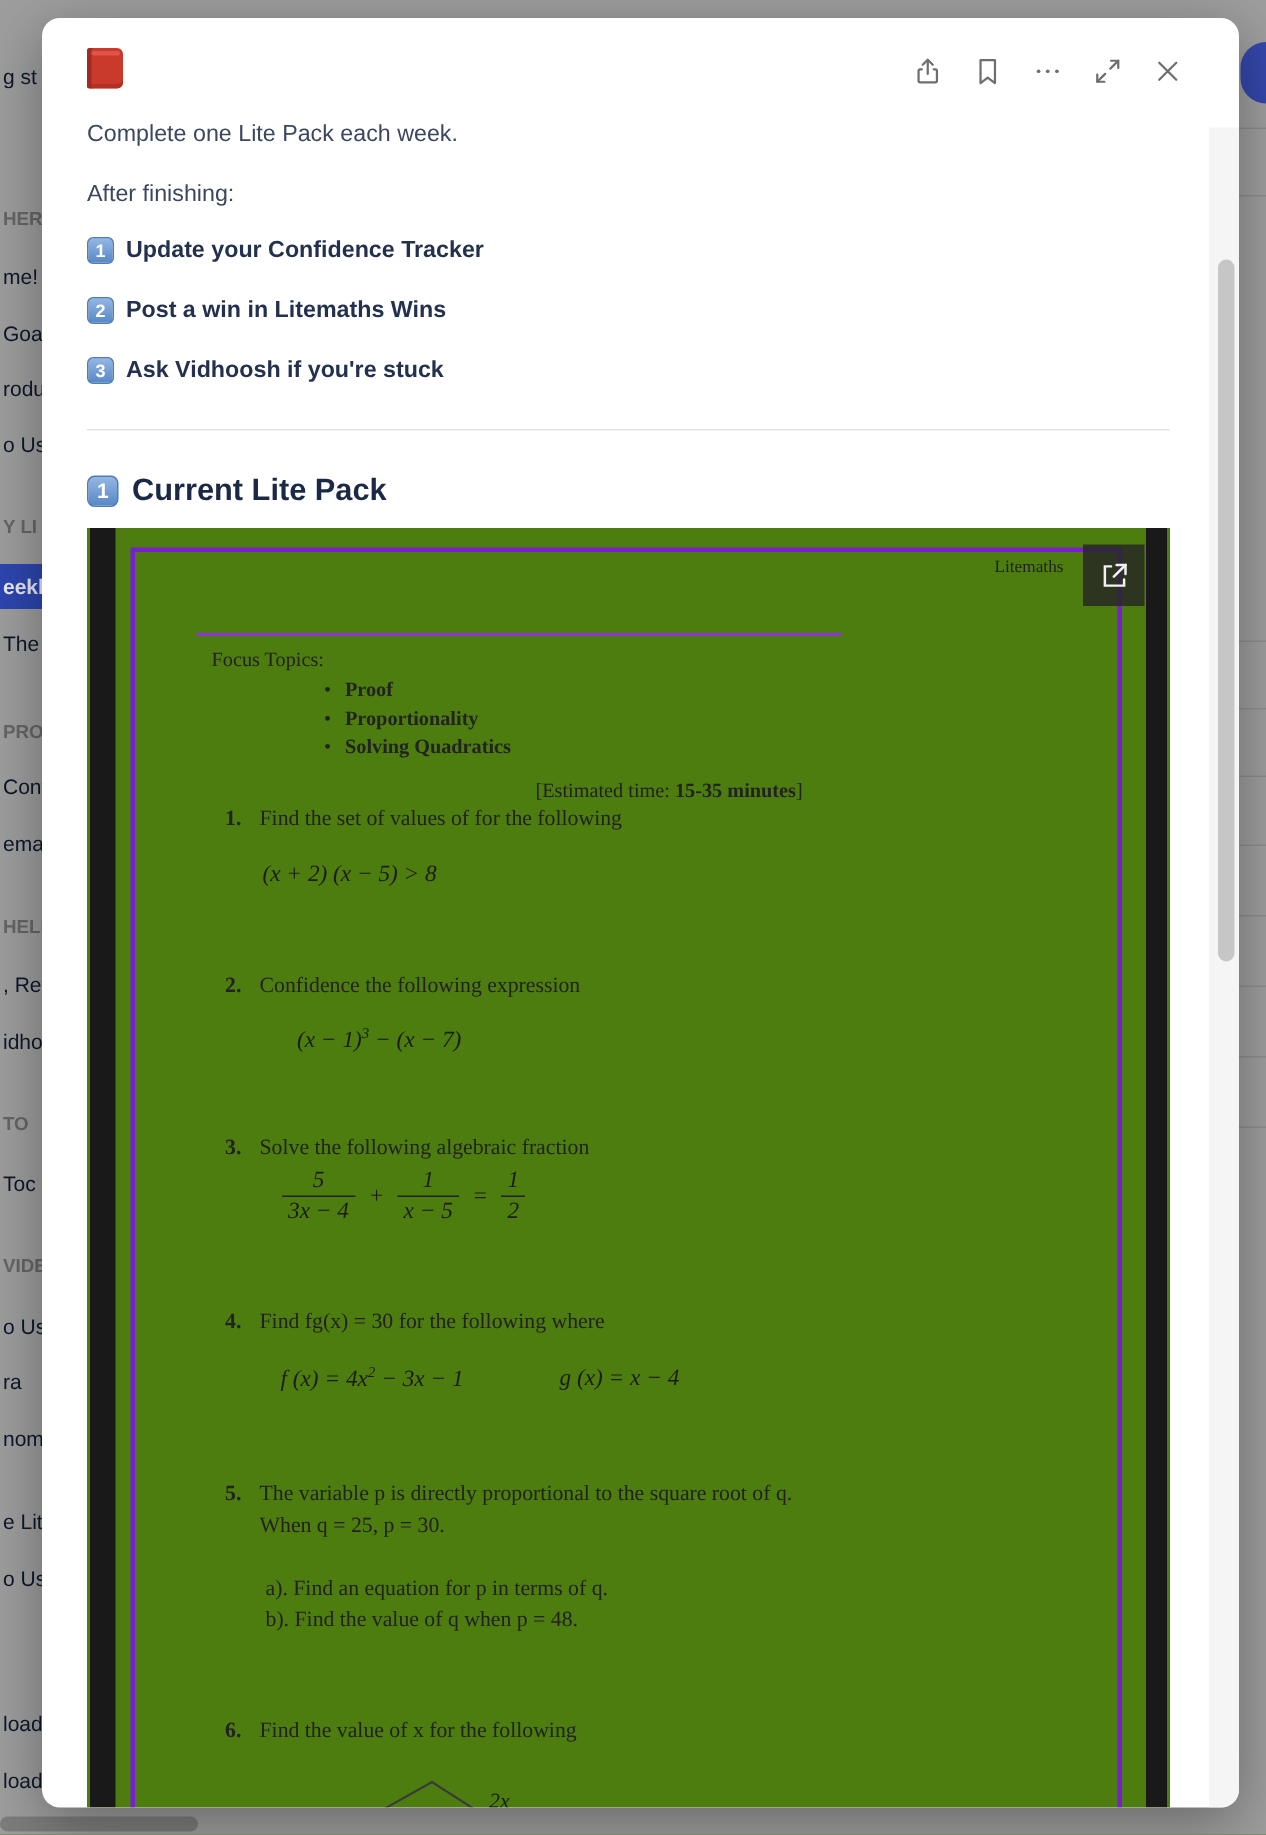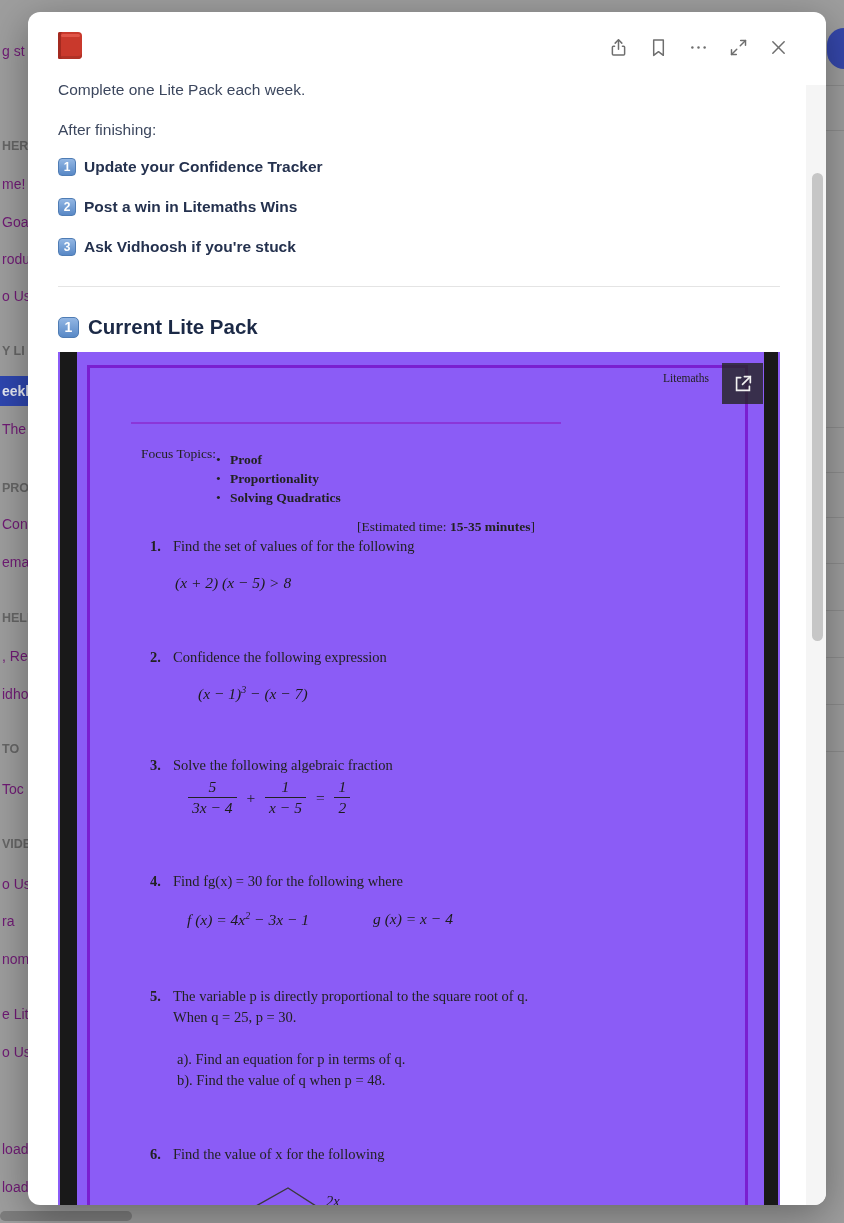--- a/index.html
+++ b/index.html
@@ -1,21 +1,21 @@
 <!DOCTYPE html>
 <html><head>
 <meta charset="utf-8">
 <style>
   * { margin:0; padding:0; box-sizing:border-box; }
   html,body { width:844px; height:1223px; overflow:hidden; }
   body { font-family:"Liberation Sans", sans-serif; background:#9e9e9e; position:relative; }
 
   
   .backdrop { position:absolute; inset:0; background:#9e9e9e; }
-  .sb-frag { position:absolute; left:2px; font-size:14px; color:#701a75; white-space:nowrap; width:26px; overflow:hidden; }
+  .sb-frag { position:absolute; left:2px; font-size:14px; color:#0f172a; white-space:nowrap; width:26px; overflow:hidden; }
   .sb-frag.hdr { font-size:12.5px; font-weight:bold; color:#666; }
   .sb-frag.selected { left:0; width:28px; background:#2e46b0; color:#e8ebf5; padding:7px 0 7px 2px; font-weight:bold; }
   .right-strip { position:absolute; right:0; top:0; width:18px; height:100%; }
   .rline { position:absolute; left:0; width:100%; height:1px; background:#8d8d8d; }
   .blue-pill { position:absolute; right:0; top:28px; width:17px; height:41px; background:#3547ab; border-radius:21px 0 0 21px; }
   .bottom-thumb { position:absolute; left:0; top:1211px; width:132px; height:10px; background:#7d7d7d; border-radius:5px; }
 
   
   .modal { position:absolute; left:28px; top:12px; width:798px; height:1193px; background:#ffffff;
            border-radius:12px; box-shadow:0 10px 40px rgba(0,0,0,.35); overflow:hidden; }
@@ -35,34 +35,34 @@
   .step { position:absolute; left:0; display:flex; align-items:center; gap:8px; font-size:15.5px; font-weight:bold; color:#24314e; }
   .s1 { top:80px; } .s2 { top:120px; } .s3 { top:160px; }
   .keycap { width:18px; height:18px; flex:0 0 18px; border-radius:4px; background:linear-gradient(180deg,#93b7e4 0%,#5888c6 100%);
             border:1px solid #4f7cb4; color:#fff; font-size:12px; font-weight:bold; display:flex; align-items:center; justify-content:center; }
   .divider { position:absolute; left:0; top:208px; width:722px; height:1px; background:#e4e4e4; }
   .section-heading { position:absolute; left:0; top:237px; display:flex; align-items:center; gap:9px;
                      font-size:20.5px; font-weight:bold; color:#1b2946; }
   .keycap.big { width:21px; height:21px; flex:0 0 21px; border-radius:5px; font-size:14px; }
 
   
-  .pdf-embed { position:absolute; left:30px; top:340px; width:722px; height:853px; background:#8b5cf6; overflow:hidden; }
+  .pdf-embed { position:absolute; left:30px; top:340px; width:722px; height:853px; background:#4d7c0f; overflow:hidden; }
   .pdf-dark { position:absolute; top:0; bottom:0; background:#191919; }
   .pdf-dark.left { left:2px; width:17px; }
   .pdf-dark.right { left:706px; width:14px; }
   .pdf-page-border { position:absolute; left:29px; top:13px; width:661px; height:900px; border:3px solid #7a1fd0; }
   .pdf-brand { position:absolute; left:605px; top:20px; font-family:"Liberation Serif", serif; font-size:11.5px; color:#2b2b2b; }
   .pdf-open-btn { position:absolute; left:664px; top:11px; width:41px; height:41px; background:rgba(38,38,38,.82);
                   display:flex; align-items:center; justify-content:center; border:none; cursor:pointer; }
   .pdf-open-btn svg { stroke:#f2f2f2; fill:none; stroke-width:1.8; stroke-linecap:round; }
   .pdf-title { position:absolute; left:73px; top:40px; font-size:17.5px; font-weight:bold; color:#101010; letter-spacing:.1px; }
   .pdf-underline { position:absolute; left:73px; top:70px; width:430px; height:2px; background:#8b36d9; }
 
   .serif { font-family:"Liberation Serif", serif; color:#222; }
-  .focus-label { position:absolute; left:83px; top:94px; font-size:13.5px; }
+  .focus-label { position:absolute; left:83px; top:80px; font-size:13.5px; }
   .topic { position:absolute; left:172px; font-size:13.5px; font-weight:bold; }
   .topic:before { content:"•"; position:absolute; left:-14px; font-weight:normal; }
   .t1 { top:100px; } .t2 { top:119px; } .t3 { top:138px; }
   .est { position:absolute; left:299px; top:138px; font-size:13.5px;margin-top:29px; }
 
   .qnum { position:absolute; left:92px; font-size:14.5px; font-weight:bold; }
   .qtext { position:absolute; left:115px; font-size:14.5px; }
   .math { font-family:"Liberation Serif", serif; font-style:italic; color:#1c1c1c; font-size:15.5px; }
   .formula { position:absolute; }
   .fsup { font-size:10px; vertical-align:super; }

